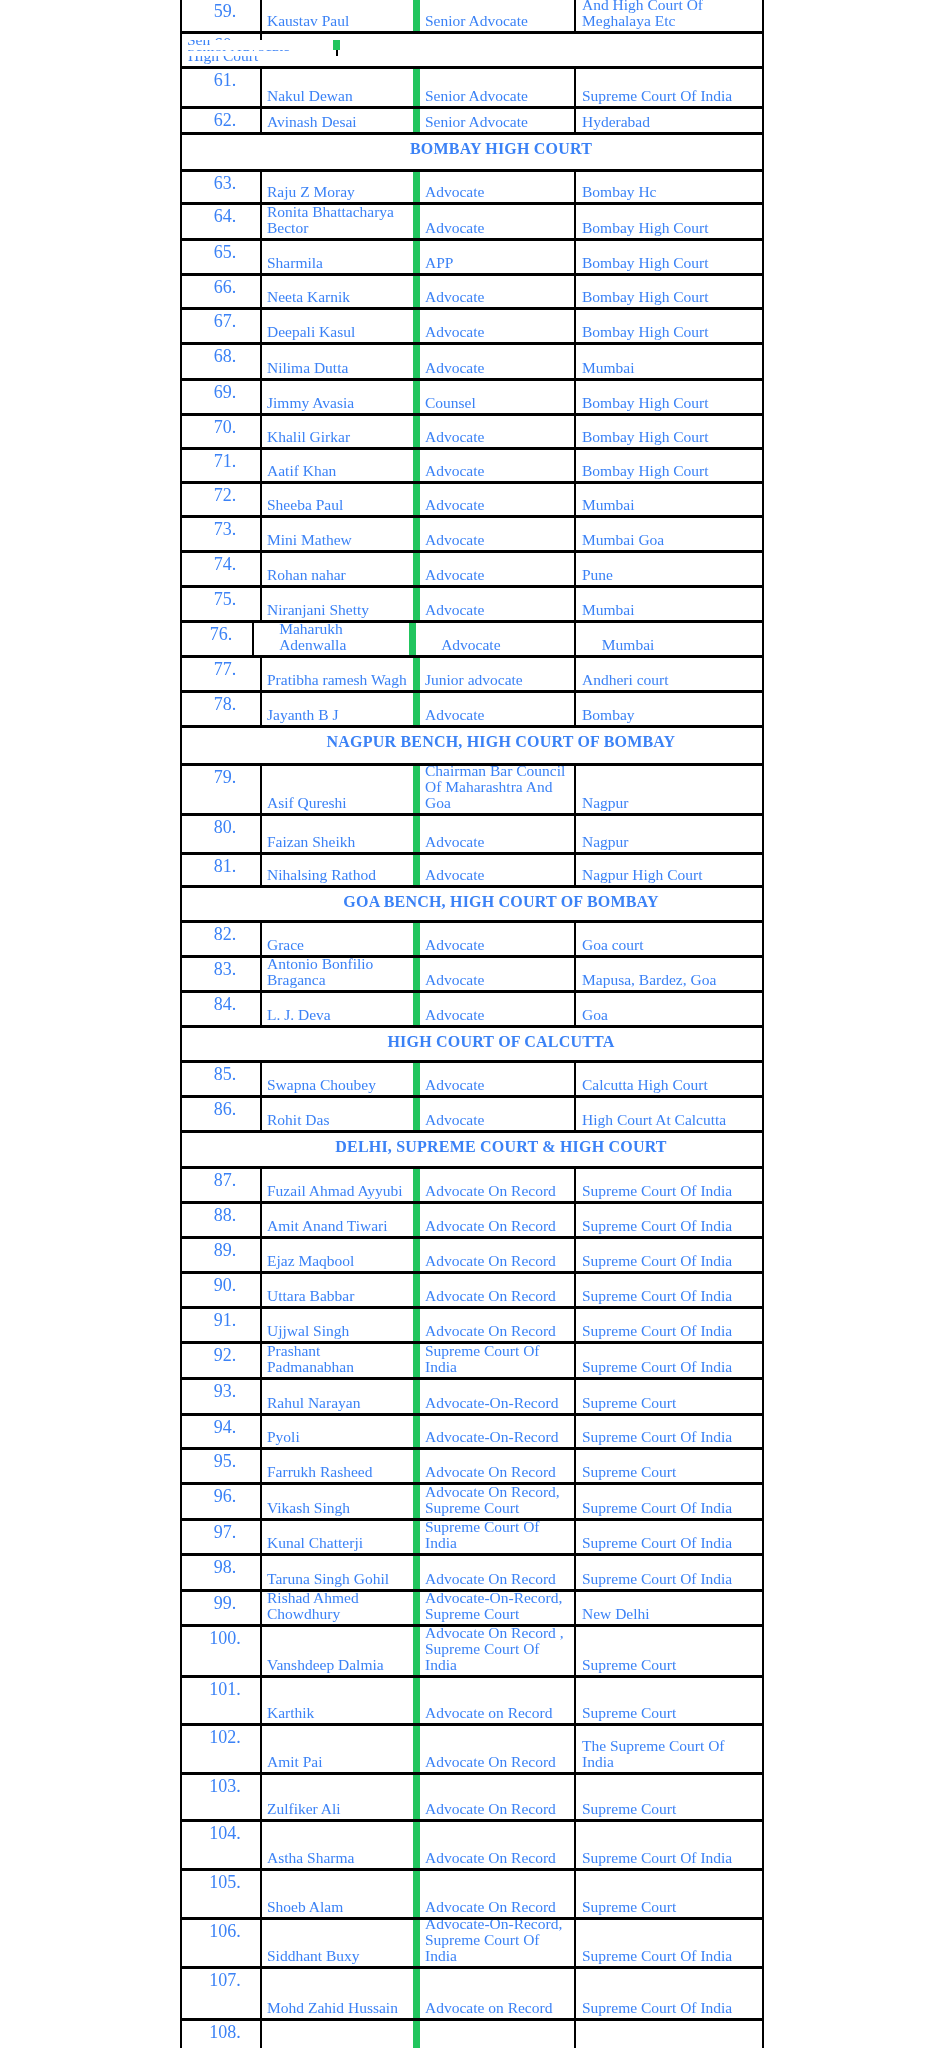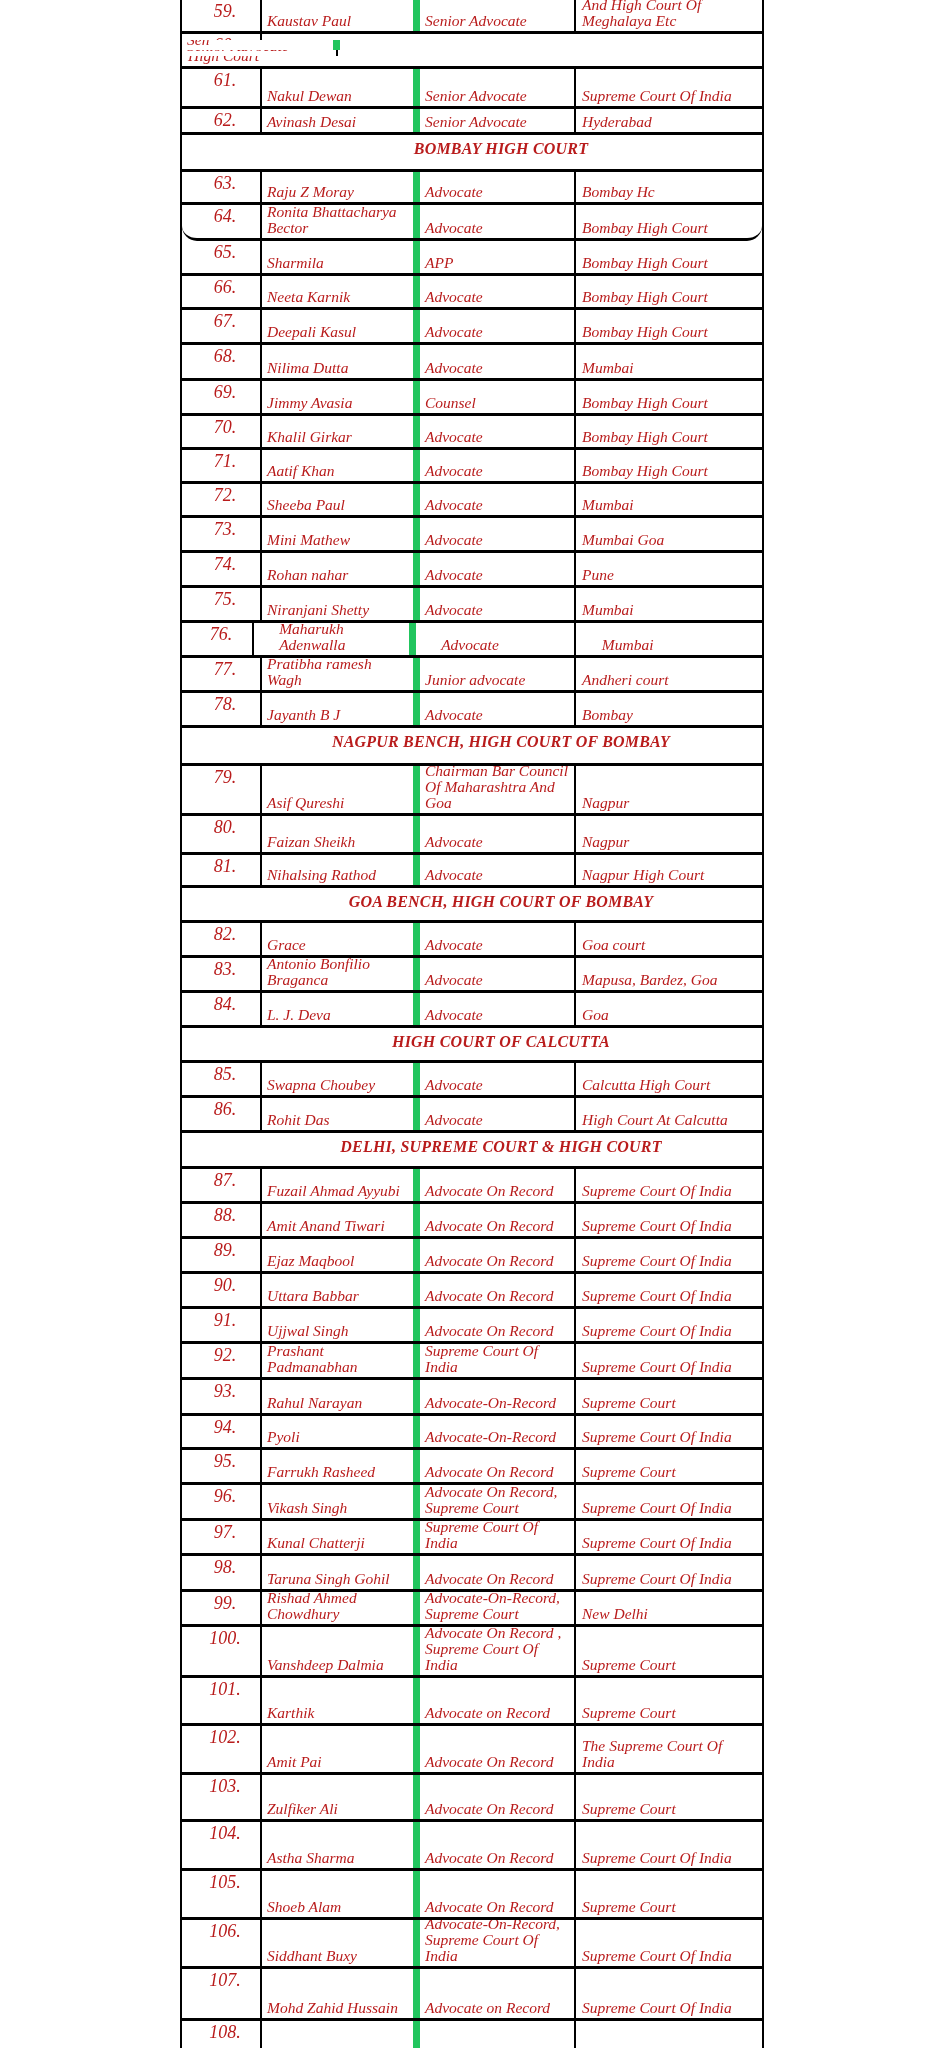--- a/index.html
+++ b/index.html
@@ -1,21 +1,21 @@
 <!DOCTYPE html>
 <html><head>
 <meta charset="utf-8">
 <style>
   html,body{margin:0;padding:0}
   body{
     width:946px;height:2048px;overflow:hidden;background:#fff;
     font-family:"Liberation Serif", serif;
   }
   .page{
-    position:relative;width:946px;height:2048px;background:#fff;overflow:hidden;color:#b91c1c;font-style:italic;
+    position:relative;width:946px;height:2048px;background:#fff;overflow:hidden;color:#3b82f6;
   }
   .tbl{
     position:absolute;left:180px;top:0;width:584px;box-sizing:border-box;
     border-left:2px solid #000;border-right:2px solid #000;background:#fff;
   }
   .row{
     display:flex;align-items:stretch;box-sizing:border-box;
     border-bottom:3px solid #000;overflow:hidden;
   }
   .c{
@@ -108,21 +108,21 @@
         <div class="c c-name">
           <span>Raju Z Moray</span>
         </div>
         <div class="c c-desig">
           <span>Advocate</span>
         </div>
         <div class="c c-court">
           <span>Bombay Hc</span>
         </div>
       </div>
-      <div class="row" style="height: 36px; border-radius: 15px;">
+      <div class="row" style="height: 36px;">
         <div class="c c-num">
           <span>64.</span>
         </div>
         <div class="c c-name">
           <span>Ronita Bhattacharya Bector</span>
         </div>
         <div class="c c-desig">
           <span>Advocate</span>
         </div>
         <div class="c c-court">

